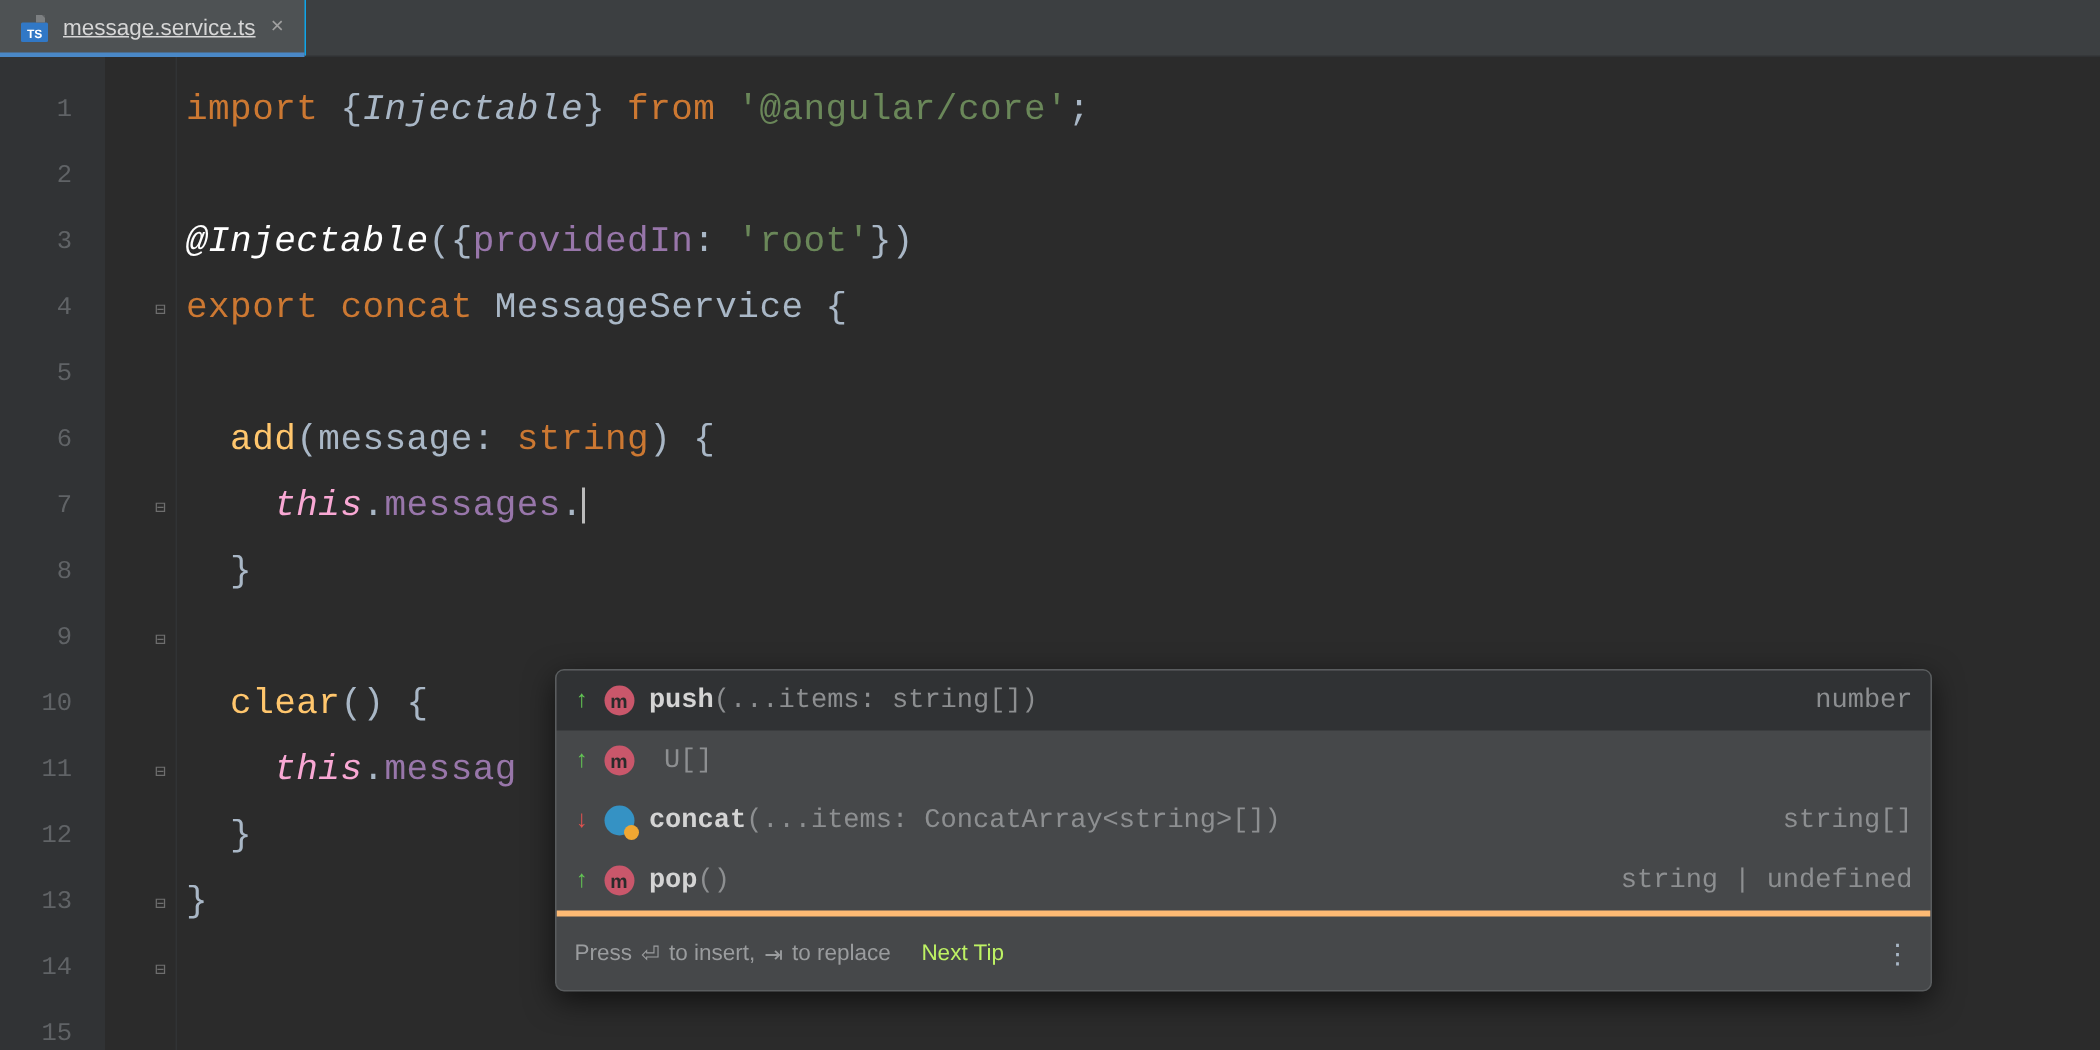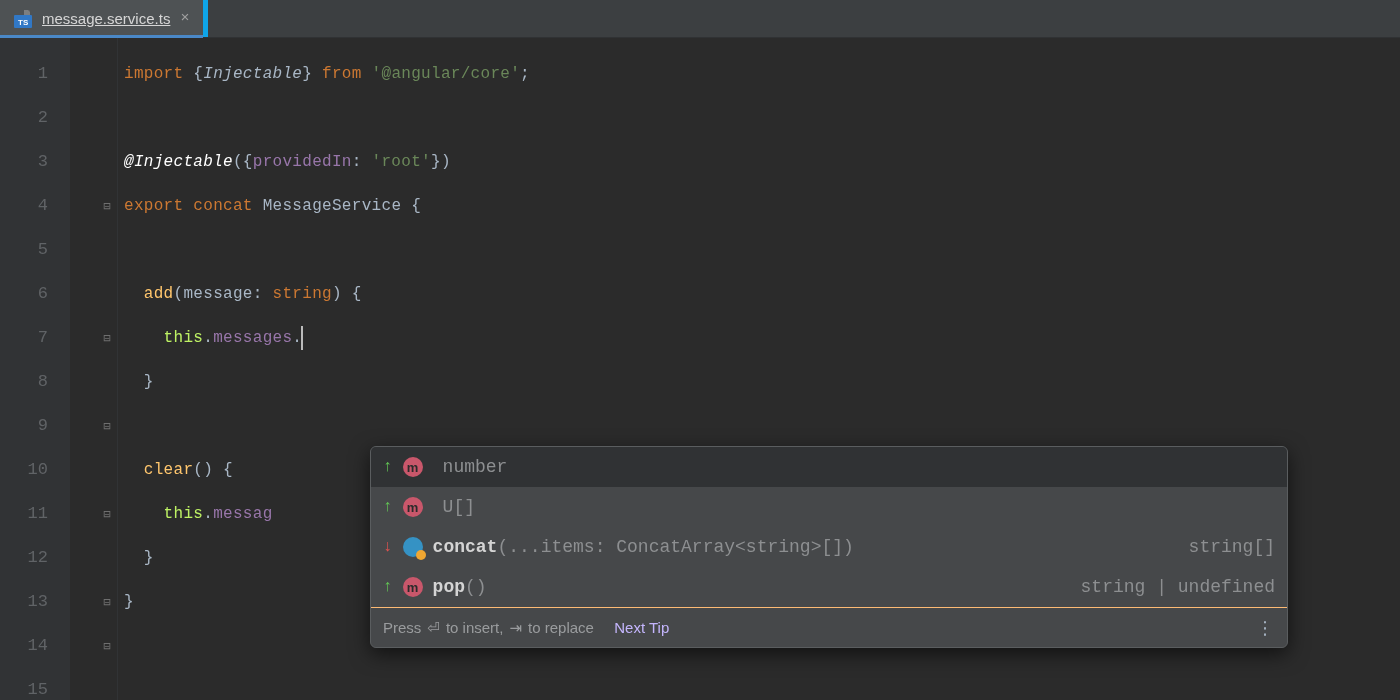--- a/index.html
+++ b/index.html
@@ -19,21 +19,21 @@
     display: flex;
     align-items: stretch;
     border-bottom: 1px solid #303234;
   }
   .tab {
     display: flex;
     align-items: center;
     gap: 10px;
     padding: 0 14px;
     background: #4e5254;
-    border-right: 5px solid #0ea5e9;
+    border-right: 1px solid #0ea5e9;
     position: relative;
   }
   .tab.active::after {
     content: "";
     position: absolute;
     left: 0; right: 0; bottom: -1px;
     height: 3px;
     background: #4a88c7;
   }
   .ts-icon {
@@ -91,33 +91,33 @@
   .code {
     flex: 1;
     padding-top: 14px;
     position: relative;
   }
   .line {
     height: 44px;
     line-height: 44px;
     white-space: pre;
     padding-left: 6px;
-    font-size: 16px;
+    font-size: 24px;
     letter-spacing: 0.3px;
   }
   
   .kw { color: #cc7832; }
   .cls { color: #a9b7c6; }
   .decor { color: #ffffff; font-style: italic; }
   .str { color: #6a8759; }
   .prop { color: #9876aa; }
   .fn { color: #ffc66d; }
   .punc { color: #a9b7c6; }
   .ital { font-style: italic; }
-  .thiskw { color: #bef264; }
+  .thiskw { color: #f9a8d4; font-style: italic; }
 
   .caret {
     display: inline-block;
     width: 2px; height: 24px;
     background: #bbbbbb;
     vertical-align: middle;
     margin-left: -1px;
   }
 
   
@@ -153,29 +153,29 @@
   }
   .badge.m { background: #c9576b; }
   .badge.o { background: #3592c4; position: relative; }
   .badge.o::after { content:""; position:absolute; width:10px;height:10px;border-radius:50%;background:#f0a732; right:-3px;bottom:-3px;}
   .popup-row .sig { flex: 1; white-space: nowrap; overflow: hidden; text-overflow: clip; }
   .popup-row .sig .name { color: #d4d4d4; font-weight: 600; }
   .popup-row .ret { color: #8d8f91; padding-left: 10px; white-space: nowrap; }
   .popup-footer {
     display: flex;
     align-items: center;
-    height: 40px;
+    height: 53px;
     padding: 0 12px;
     gap: 6px;
     color: #9a9c9e;
     font-size: 15px;
     font-family: -apple-system, BlinkMacSystemFont, 'Segoe UI', sans-serif;
-    border-top: 1px solid #fdba74;
-  }
-  .popup-footer .link { color: #c4b5fd; cursor: pointer; }
+    border-top: 4px solid #fdba74;
+  }
+  .popup-footer .link { color: #bef264; cursor: pointer; }
   .popup-footer .kebab { margin-left: auto; color: #a9b7c6; font-size: 18px; letter-spacing: 1px; cursor: pointer; }
 </style>
 </head>
 <body>
 
 <div class="tabbar">
   <div class="tab active">
     <span class="ts-icon">
       <svg viewBox="0 0 18 18">
         <rect x="0" y="5" width="18" height="13" rx="1" fill="#3178c6"></rect>
@@ -250,20 +250,21 @@
     <div class="line">  <span class="fn">clear</span><span class="punc">()</span> <span class="punc">{</span></div>
     <div class="line">    <span class="thiskw">this</span><span class="punc">.</span><span class="prop">messag</span></div>
     <div class="line">  <span class="punc">}</span></div>
     <div class="line"><span class="punc">}</span></div>
   </div>
 
   <div class="popup">
     <div class="popup-row selected">
       <span class="arrow-up">↑</span>
       <span class="badge m">m</span>
+      <span class="sig"><span class="name">push</span><span>(...items: string[])</span></span>
       <span class="ret">number</span>
     </div>
     <div class="popup-row">
       <span class="arrow-up">↑</span>
       <span class="badge m">m</span>
       <span class="ret">U[]</span>
     </div>
     <div class="popup-row">
       <span class="arrow-down">↓</span>
       <span class="badge o"></span>

